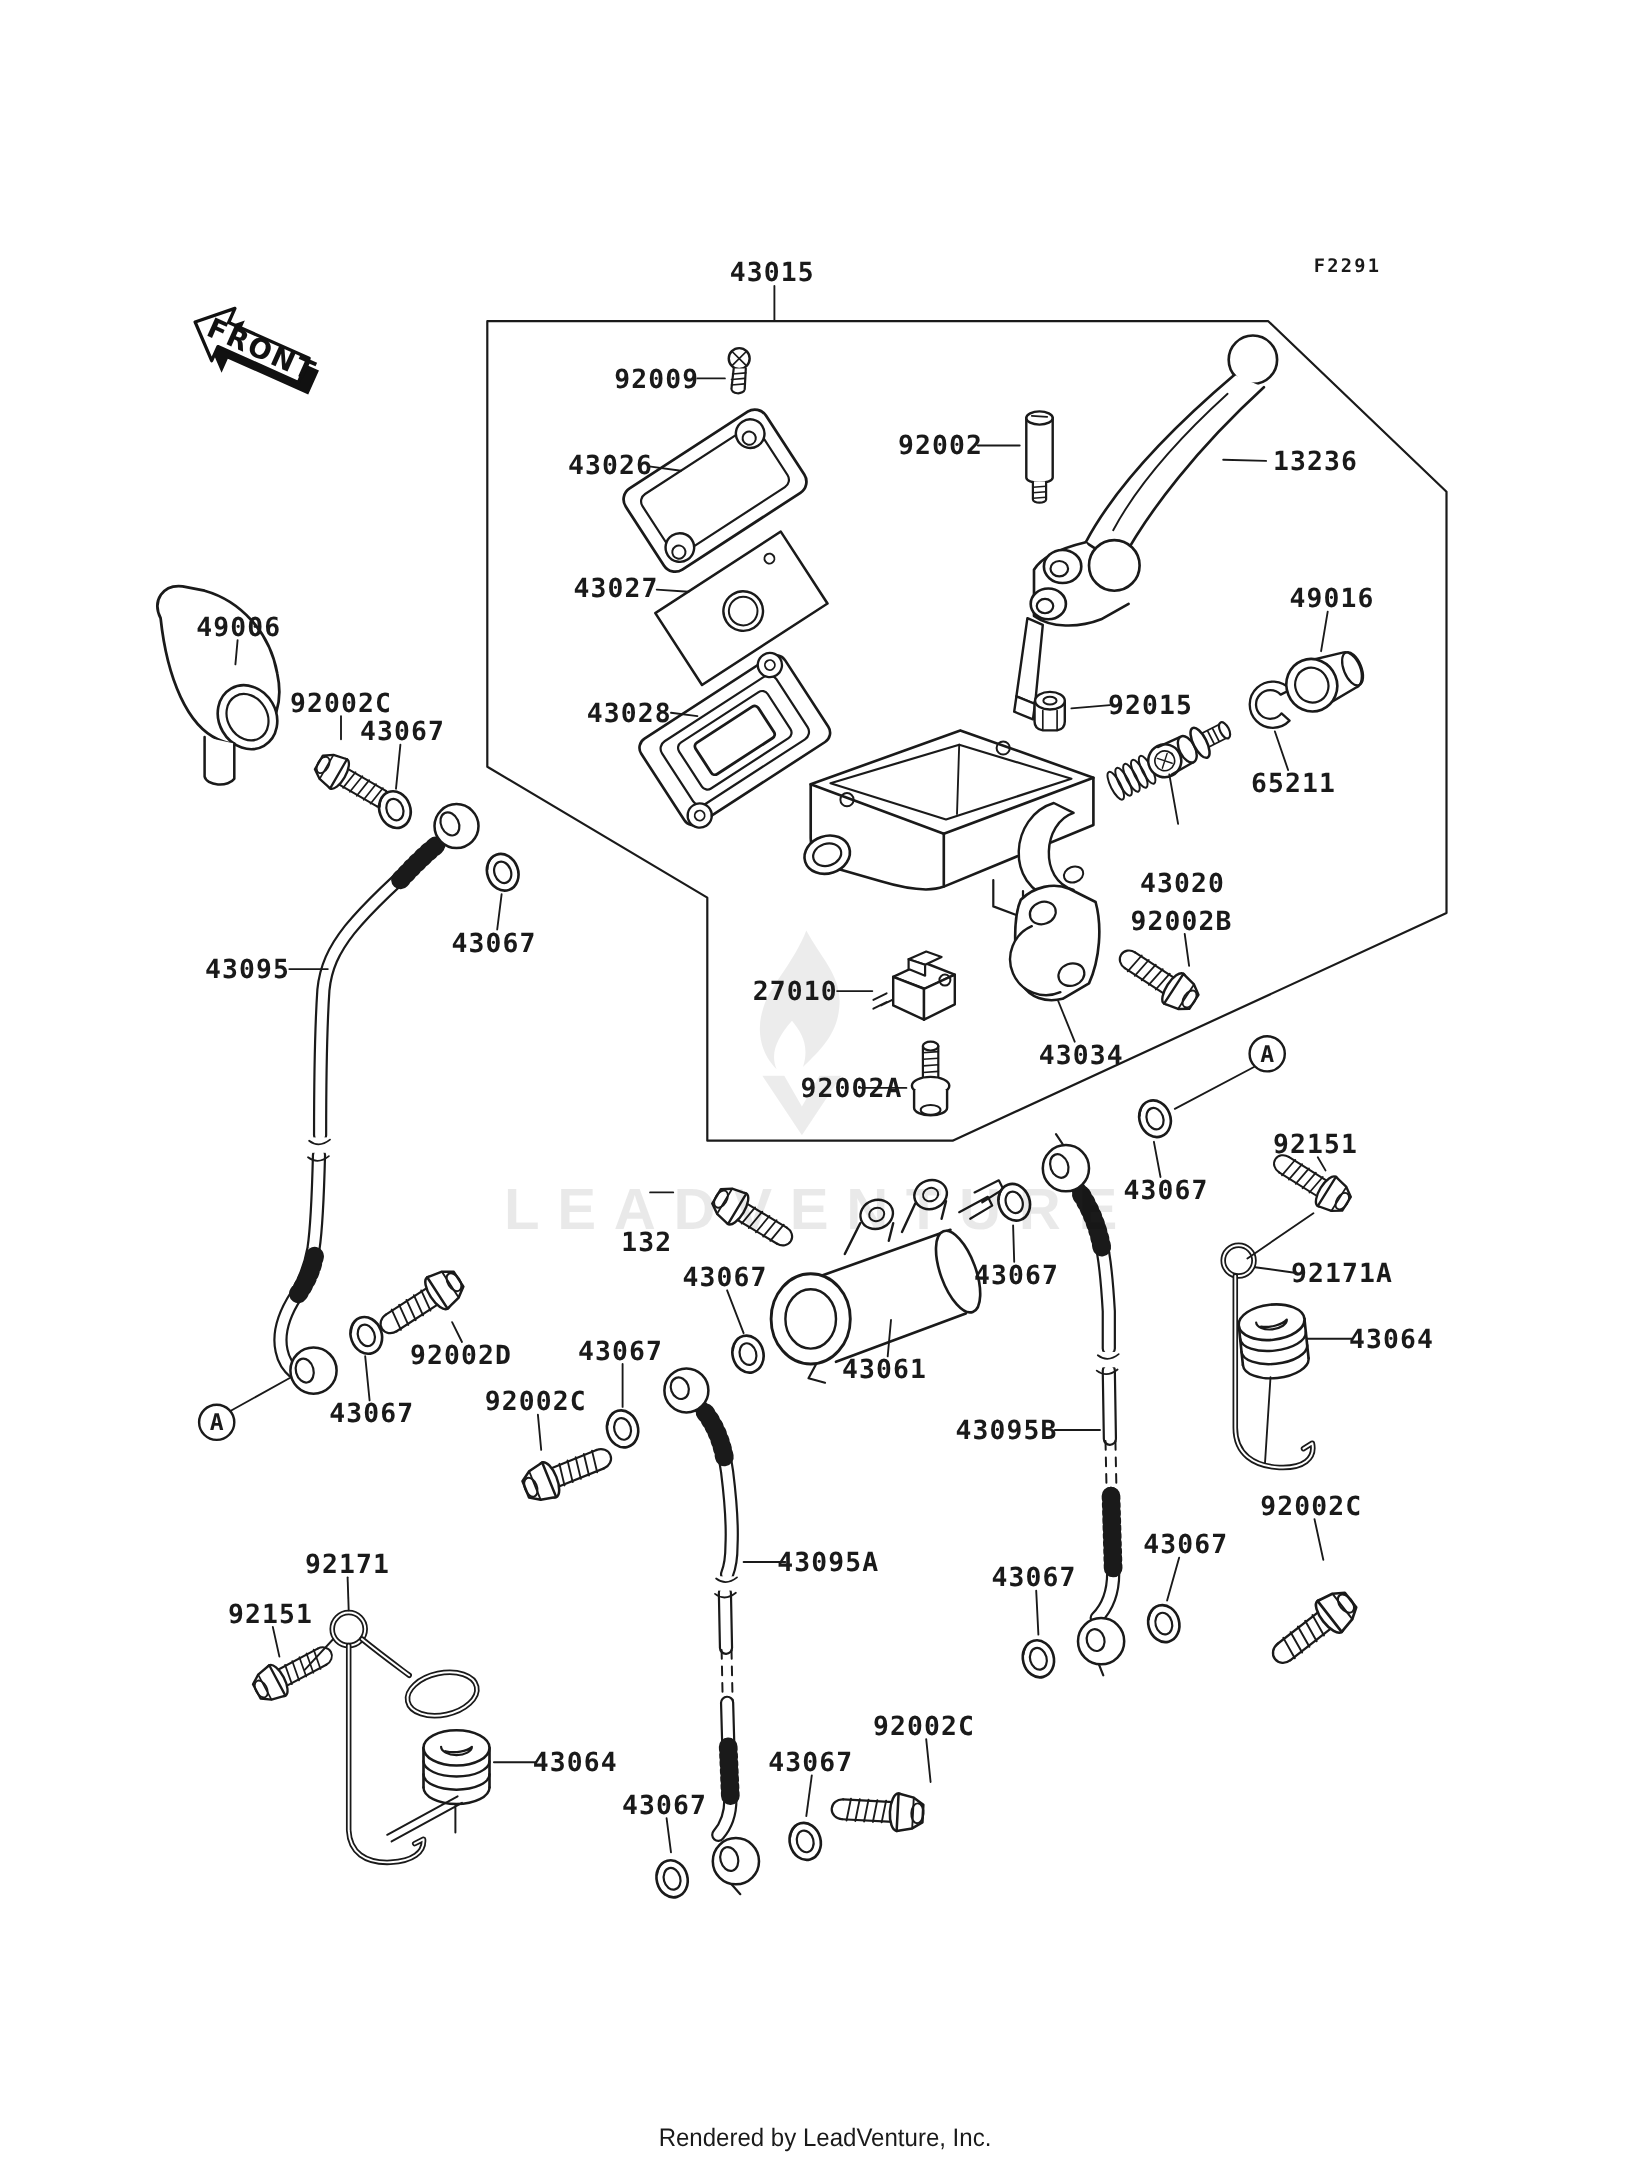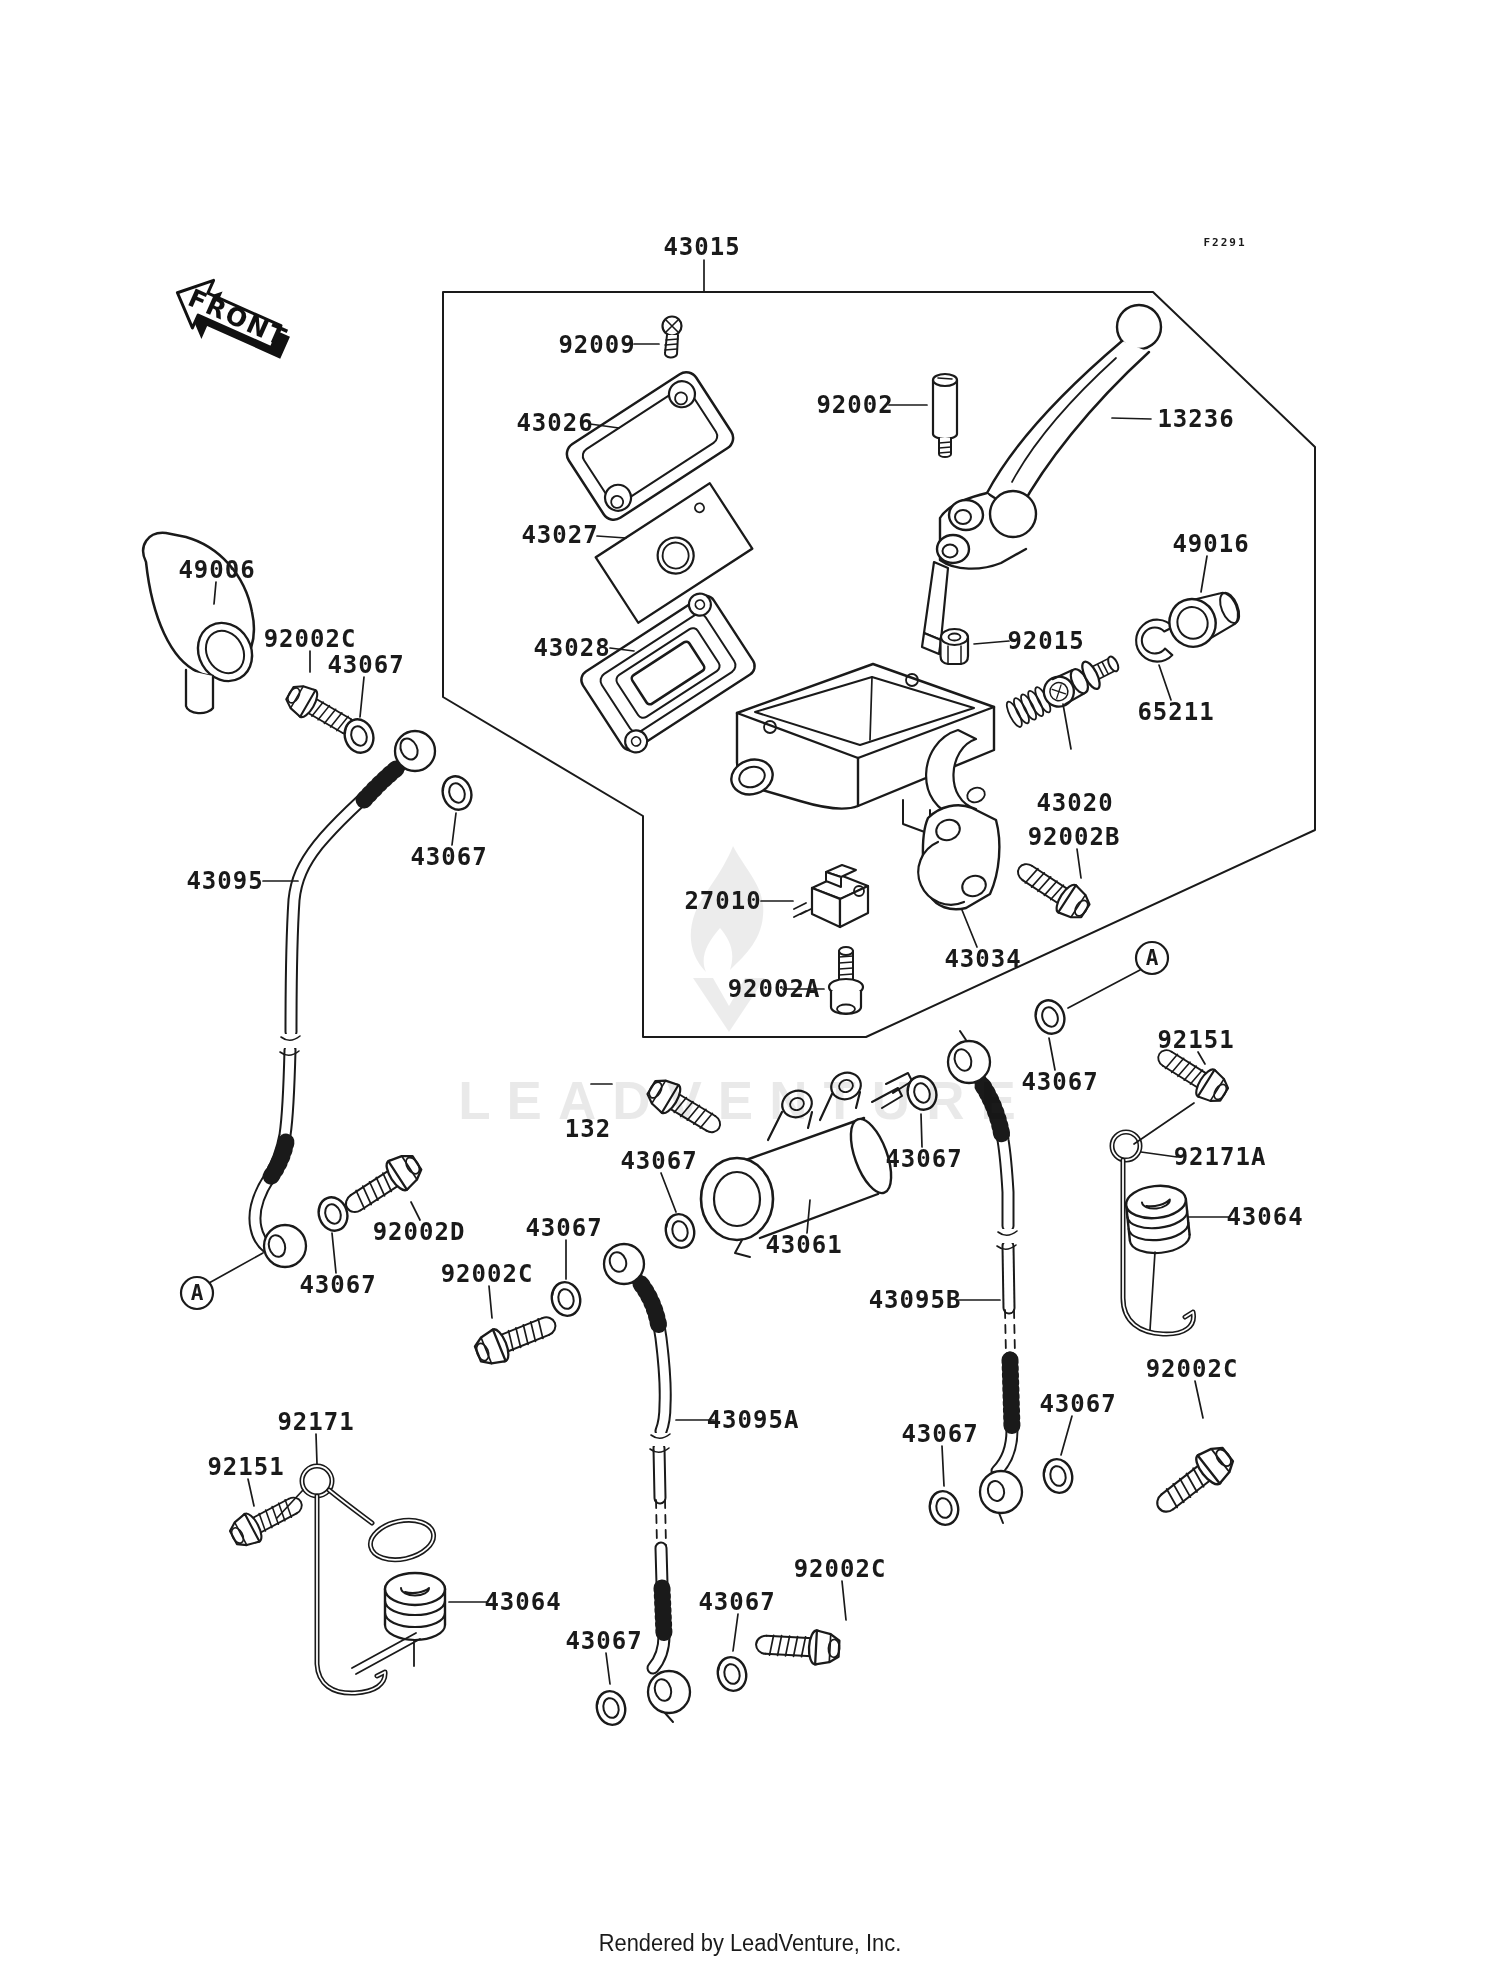--- a/index.html
+++ b/index.html
@@ -3,21 +3,21 @@
 <meta charset="utf-8">
 <style>
   html,body{margin:0;padding:0;background:#fff;}
   .stage{position:relative;width:1500px;height:1962px;background:#fff;overflow:hidden;
          font-family:"DejaVu Sans Mono","Liberation Mono",monospace;}
   #art{position:absolute;left:0;top:0;}
   .part-label{position:absolute;transform:translate(-50%,-50%);
     font-family:"DejaVu Sans Mono","Liberation Mono",monospace;
     font-size:24px;font-weight:bold;letter-spacing:1px;color:#1a1a1a;white-space:nowrap;cursor:pointer;}
   .figure-code{position:absolute;left:1225px;top:242px;transform:translate(-50%,-50%);
-    font-size:11px;font-weight:bold;letter-spacing:2px;color:#1a1a1a;}
+    font-size:17px;font-weight:bold;letter-spacing:2px;color:#1a1a1a;}
   .front-arrow-label{position:absolute;left:238px;top:318px;
     transform:translate(-50%,-50%) rotate(24deg);
     font-family:"DejaVu Sans","Liberation Sans",sans-serif;
     font-size:25px;font-weight:800;letter-spacing:2px;color:#111;}
   .watermark-text{position:absolute;left:745px;top:1100px;transform:translate(-50%,-50%);
     font-family:"Liberation Sans","DejaVu Sans",sans-serif;
     font-size:53px;font-weight:bold;letter-spacing:16px;color:rgba(0,0,0,0.085);white-space:nowrap;}
   .footer{position:absolute;left:750px;top:1943px;transform:translate(-50%,-50%) scaleX(.95);
     font-family:"Liberation Sans","DejaVu Sans",sans-serif;
     font-size:23px;color:#1a1a1a;white-space:nowrap;}

